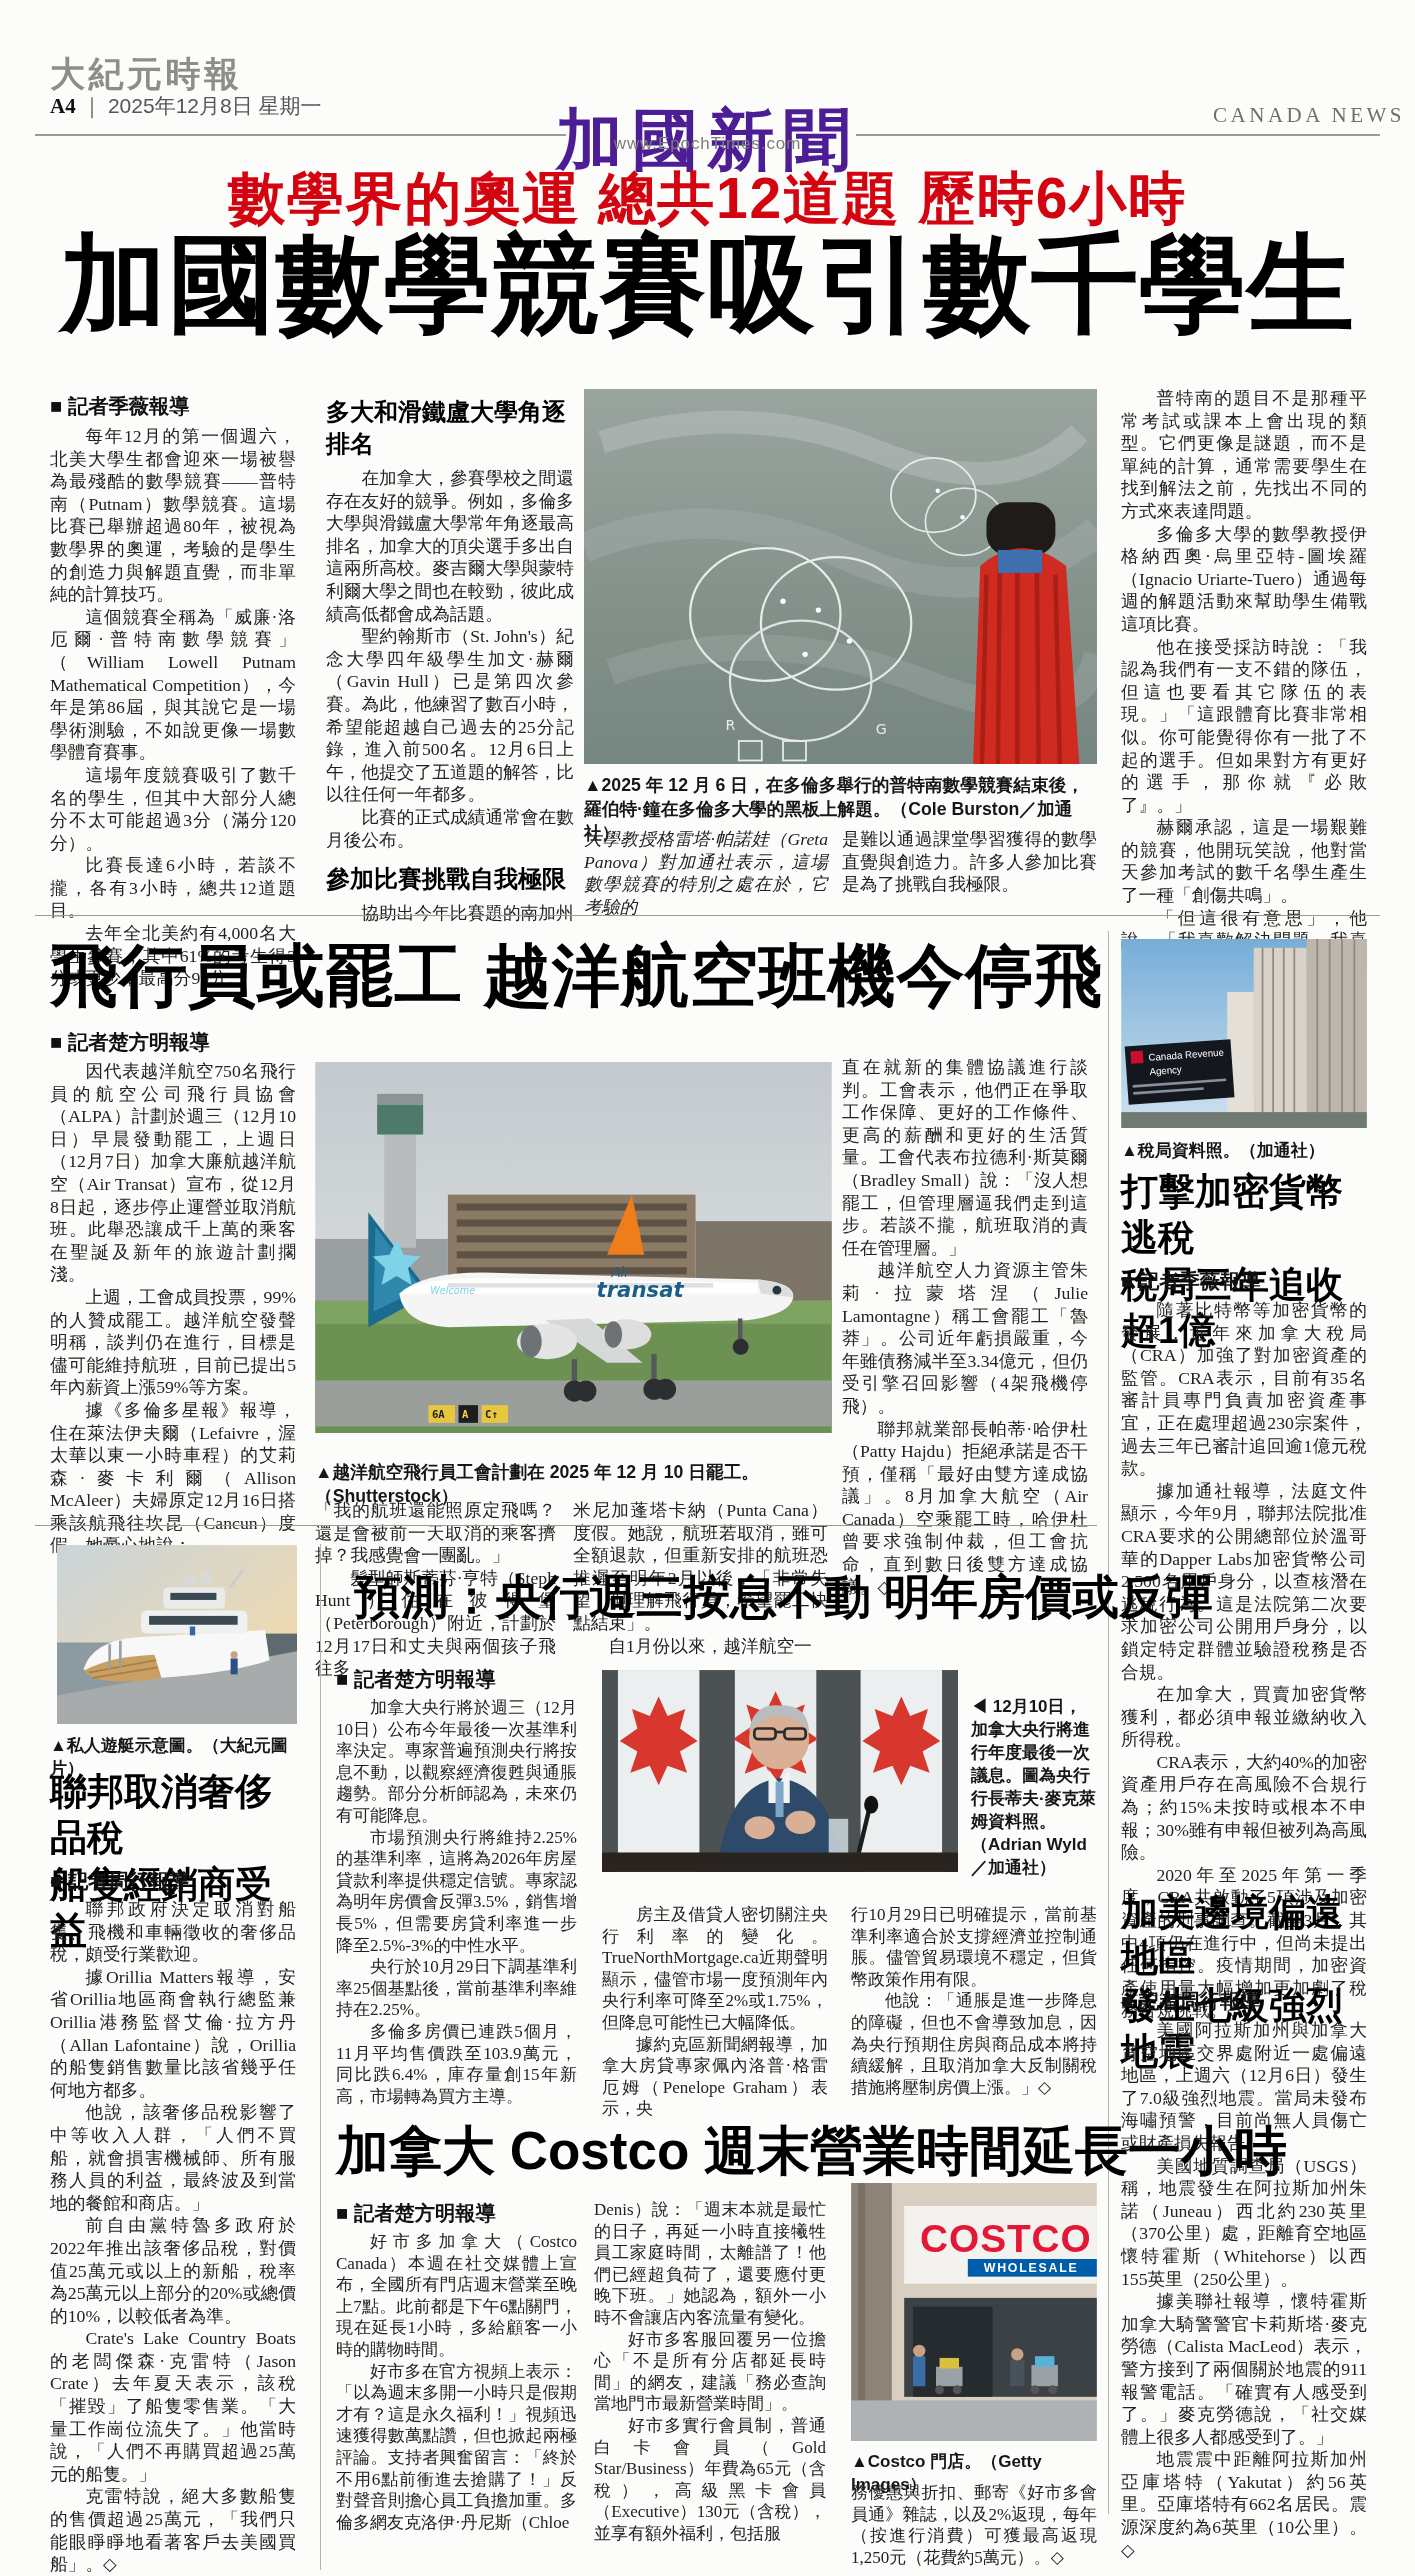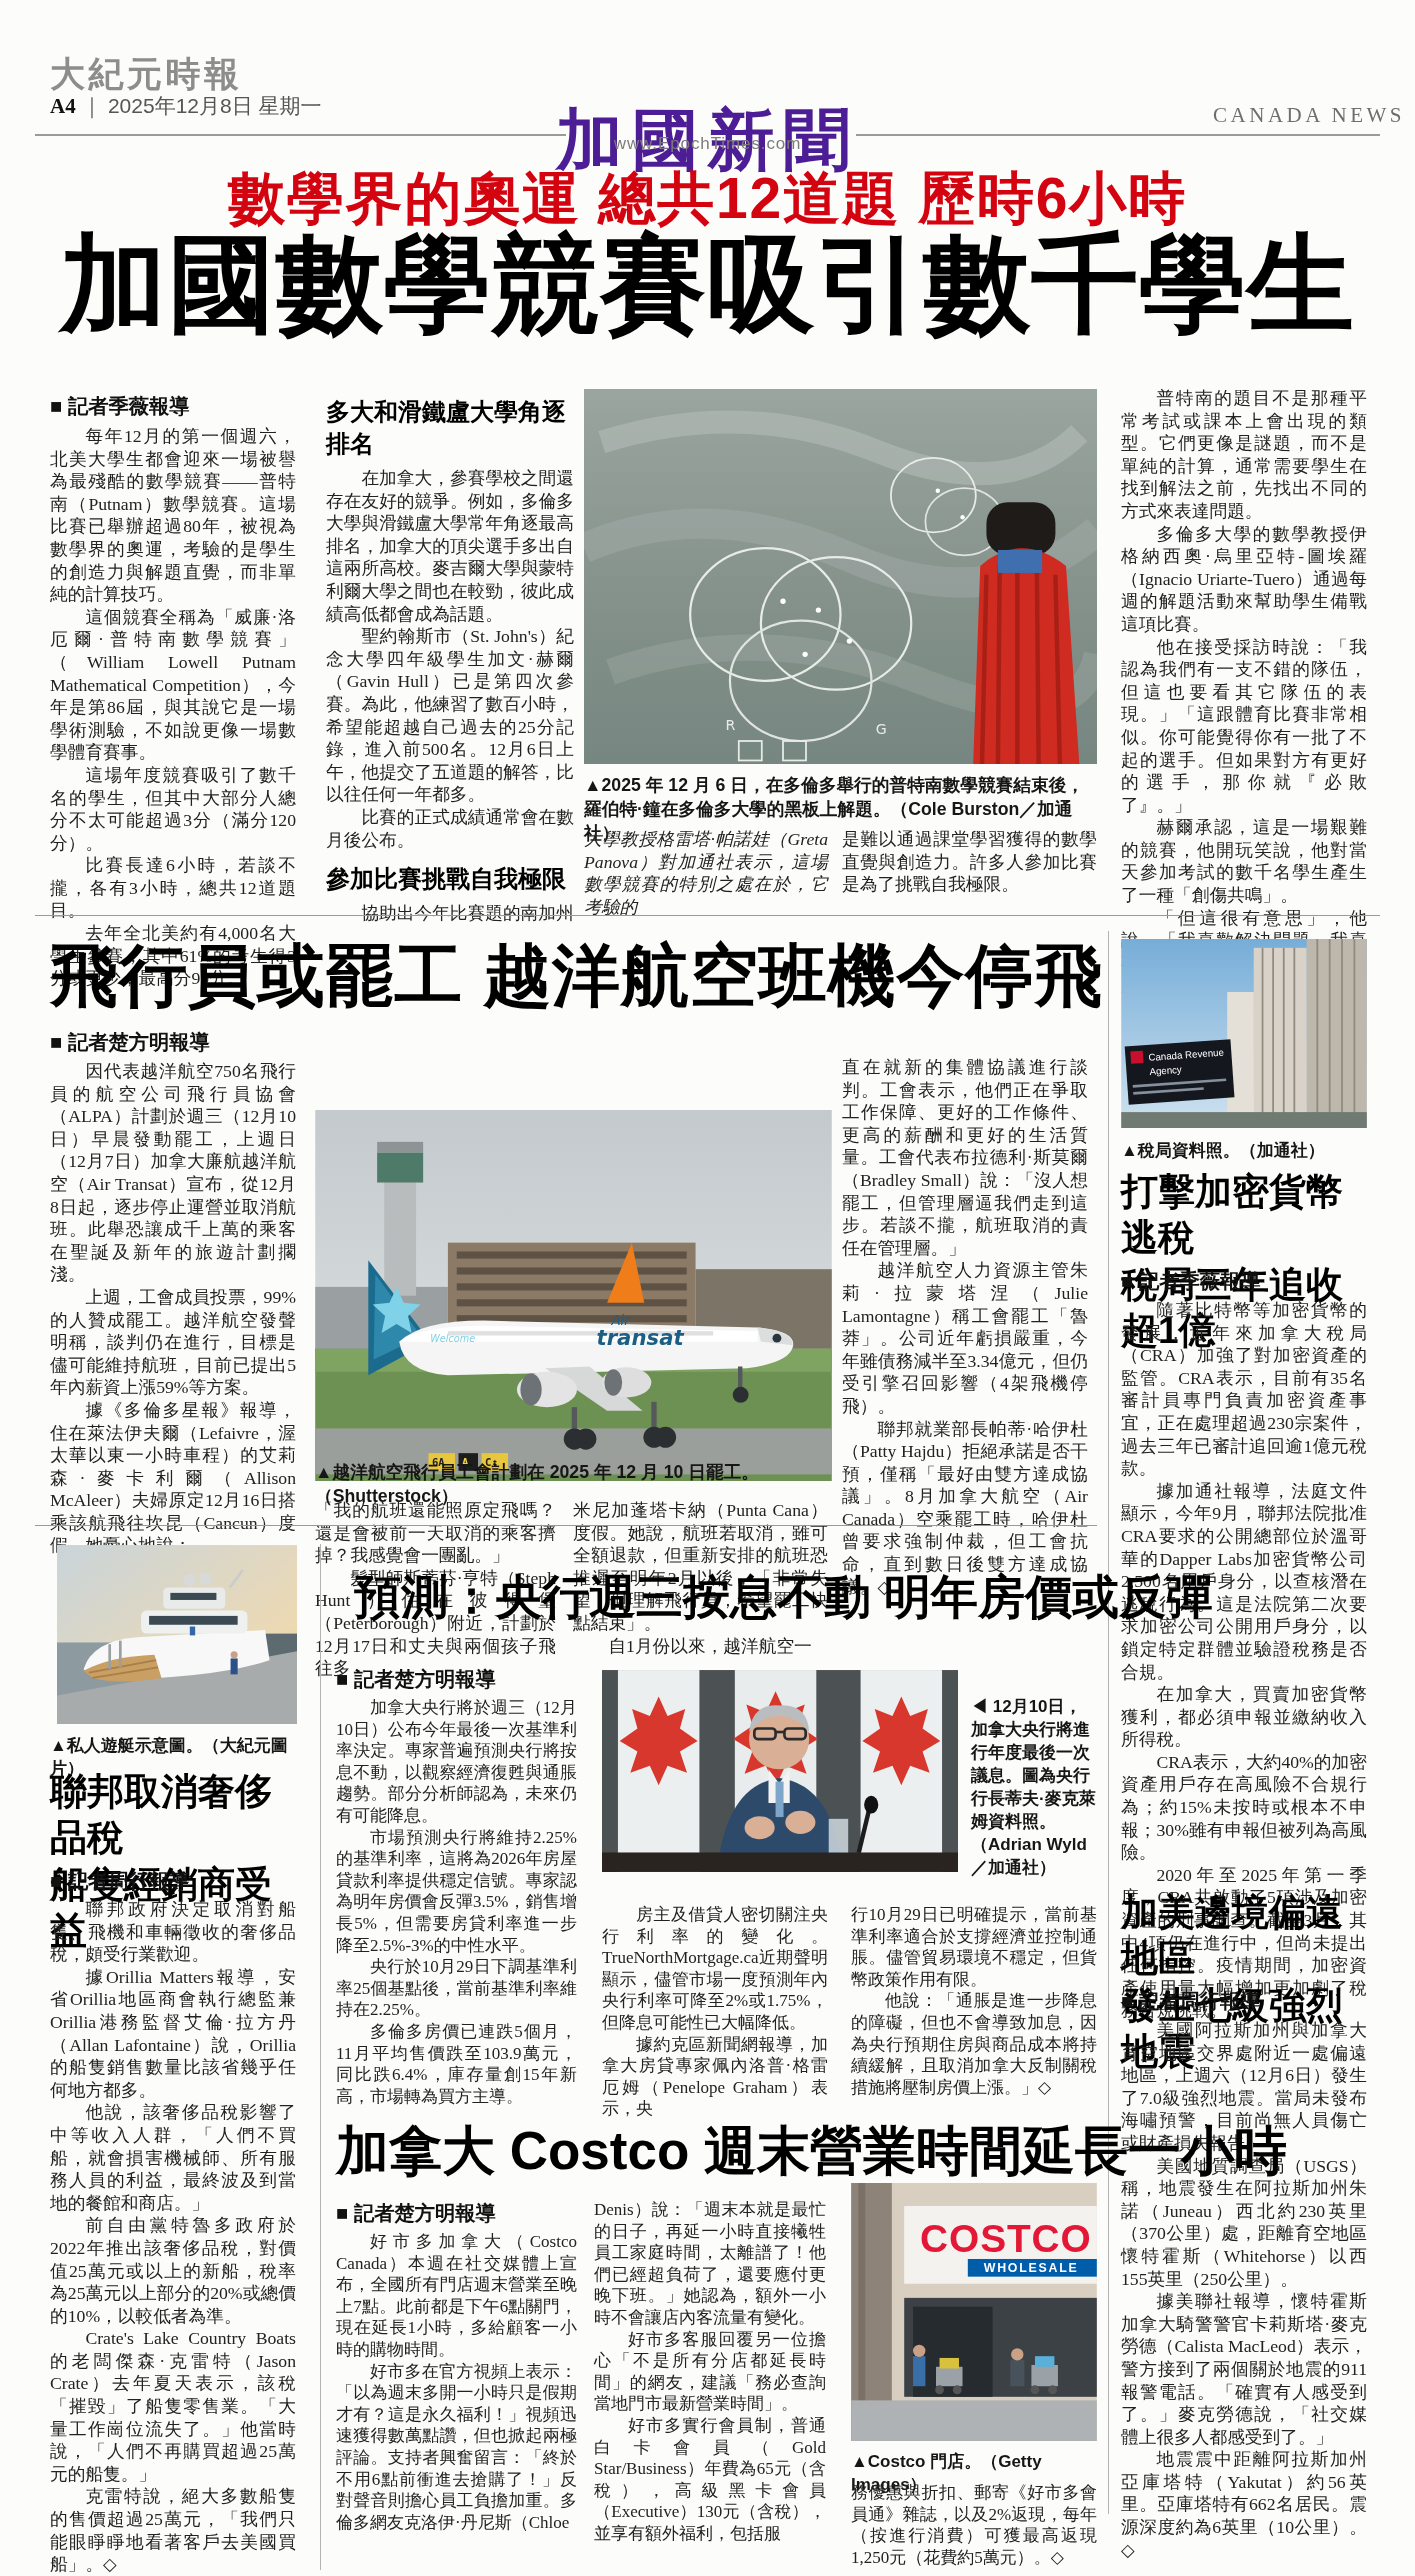--- a/index.html
+++ b/index.html
@@ -128,21 +128,21 @@
   <div class="rule" style="left:35px;top:915px;width:1345px;height:0.9px;"></div>
 
   <div class="abs h2head" style="left:50px;top:931px;">飛行員或罷工 越洋航空班機今停飛</div>
   <div class="abs byline" style="left:50px;top:1028px;">■ 記者楚方明報導</div>
   <div class="abs bodycol" style="left:50px;top:1060px;width:246px;">
     <p>因代表越洋航空750名飛行員的航空公司飛行員協會（ALPA）計劃於週三（12月10日）早晨發動罷工，上週日（12月7日）加拿大廉航越洋航空（Air Transat）宣布，從12月8日起，逐步停止運營並取消航班。此舉恐讓成千上萬的乘客在聖誕及新年的旅遊計劃擱淺。</p>
     <p>上週，工會成員投票，99%的人贊成罷工。越洋航空發聲明稱，談判仍在進行，目標是儘可能維持航班，目前已提出5年內薪資上漲59%等方案。</p>
     <p>據《多倫多星報》報導，住在萊法伊夫爾（Lefaivre，渥太華以東一小時車程）的艾莉森·麥卡利爾（Allison McAleer）夫婦原定12月16日搭乘該航飛往坎昆（Cancun）度假。她憂心地說：</p>
   </div>
 
-  <div class="photo" style="left:315px;top:1110px;width:517px;height:371px;">
+  <div class="photo" style="left:315px;top:1062px;width:517px;height:371px;">
     <svg width="517" height="398" viewBox="0 0 584 450" xmlns="http://www.w3.org/2000/svg">
       <defs>
         <linearGradient id="sky" x1="0" y1="0" x2="0" y2="1">
           <stop offset="0" stop-color="#c3c9cd"></stop>
             <stop offset="1" stop-color="#e4e7e8"></stop>
         </linearGradient>
       </defs>
       <rect width="584" height="450" fill="url(#sky)"></rect>
 
       <rect x="150" y="150" width="280" height="120" fill="#8a7a66"></rect>

